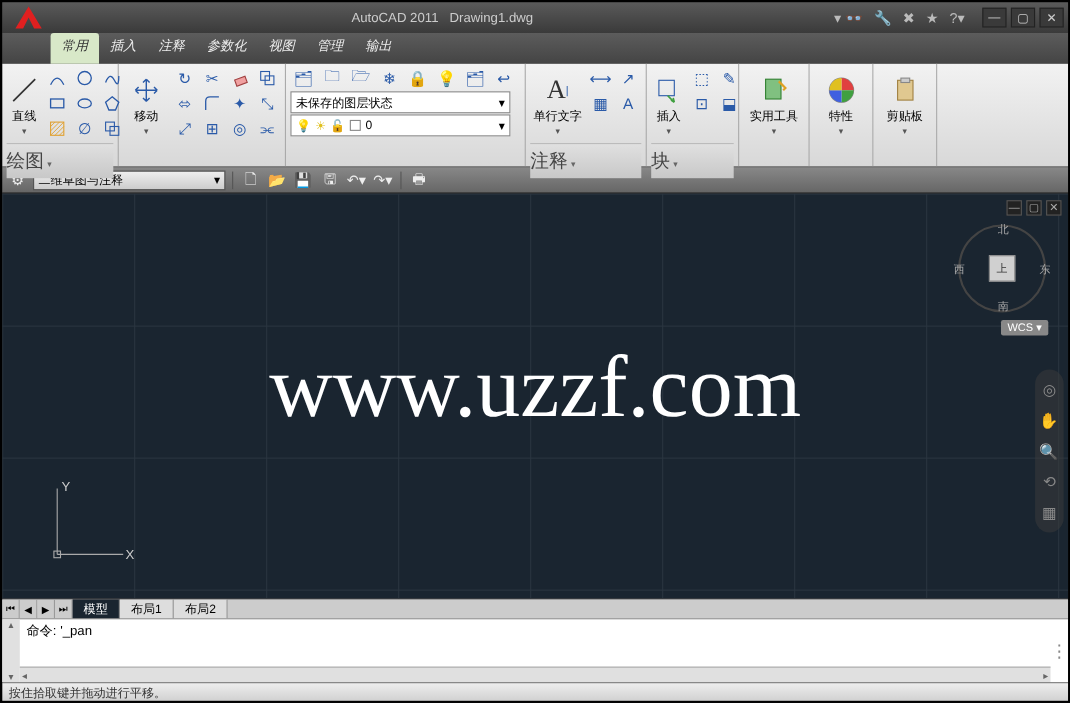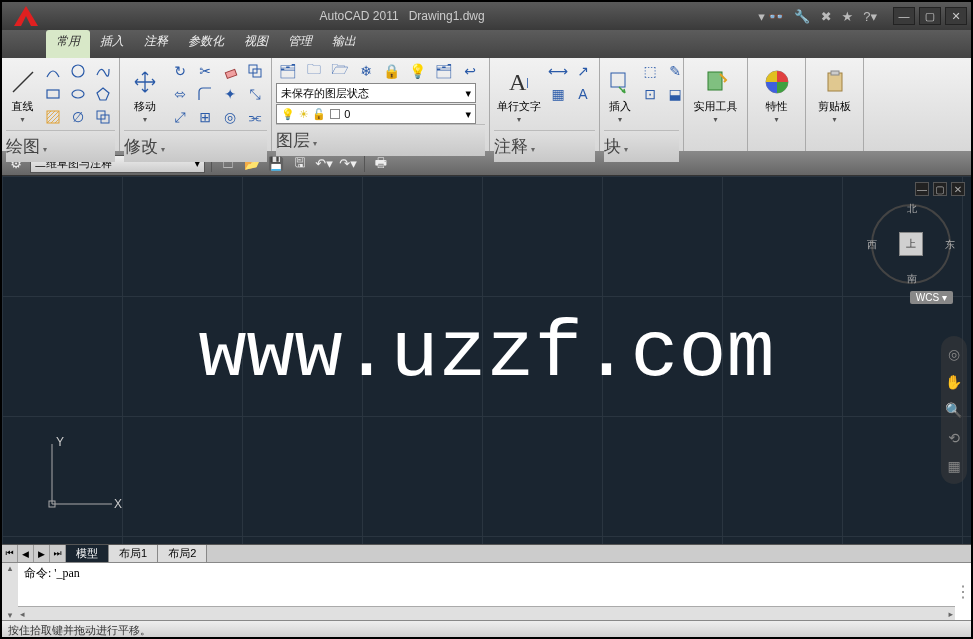--- a/index.html
+++ b/index.html
@@ -42,21 +42,21 @@
 .qat { height: 24px; background: linear-gradient(#888, #666); display: flex; align-items: center; padding: 0 4px; gap: 4px; border-bottom: 1px solid #333; }
 .qat-combo { width: 175px; height: 18px; background: linear-gradient(#eee,#ccc); border: 1px solid #555; font-size: 11px; display: flex; align-items: center; padding: 0 4px; justify-content: space-between; cursor: pointer; }
 .qat-ico { width: 20px; height: 18px; display: flex; align-items: center; justify-content: center; color: #eee; font-size: 13px; cursor: pointer; }
 .qat-sep { width: 1px; height: 16px; background: #555; margin: 0 2px; }
 
 .canvas-area { position: relative; height: 368px; background: #1a2530; overflow: hidden; }
 .canvas-grid { position: absolute; inset: 0; background-image:
   linear-gradient(#2a3540 1px, transparent 1px),
   linear-gradient(90deg, #2a3540 1px, transparent 1px);
   background-size: 120px 120px; }
-.canvas-text { position: absolute; left: 50%; top: 48%; transform: translate(-50%, -50%); color: #fff; font-family: Liberation Mono, monospace; font-size: 80px; white-space: nowrap; }
+.canvas-text { position: absolute; left: 50%; top: 48%; transform: translate(-50%, -50%); color: #fff; font-family: Liberation Serif, serif; font-size: 80px; white-space: nowrap; }
 .ucs { position: absolute; left: 40px; bottom: 30px; color: #bbb; font-size: 12px; }
 .ucs svg { display: block; }
 .viewport-ctrl { position: absolute; right: 6px; top: 6px; display: flex; gap: 4px; }
 .vp-btn { width: 14px; height: 14px; background: #222; color: #aaa; font-size: 10px; display: flex; align-items: center; justify-content: center; cursor: pointer; border: 1px solid #555; }
 
 .navcube { position: absolute; right: 20px; top: 28px; width: 80px; height: 80px; }
 .navcube .ring { position: absolute; inset: 0; border: 2px solid #444; border-radius: 50%; }
 .navcube .cube { position: absolute; left: 28px; top: 28px; width: 24px; height: 24px; background: #d0d0d0; border: 1px solid #888; color:#333; font-size:10px; display:flex; align-items:center; justify-content:center; }
 .navcube .dir { position: absolute; color: #aaa; font-size: 10px; }
 .wcs-badge { position: absolute; right: 18px; top: 115px; background: #888; color: #fff; font-size: 10px; padding: 1px 6px; border-radius: 2px; }
@@ -67,21 +67,21 @@
 .sheet-tabs { height: 18px; background: linear-gradient(#ddd,#bbb); display: flex; align-items: stretch; font-size: 11px; border-top: 1px solid #555; }
 .tab-nav { display: flex; }
 .tab-nav-btn { width: 16px; display: flex; align-items: center; justify-content: center; background: #ccc; border-right: 1px solid #999; cursor: pointer; font-size: 9px; }
 .sheet-tab { padding: 1px 10px; background: #ddd; border-right: 1px solid #888; cursor: pointer; }
 .sheet-tab.active { background: #1a2530; color: #fff; }
 .tab-spacer { flex: 1; background: #ccc; }
 
 .cmdline { height: 58px; background: #fff; border-top: 1px solid #888; display: flex; }
 .cmd-scroll { width: 16px; background: #e0e0e0; display: flex; flex-direction: column; justify-content: space-between; font-size: 9px; color: #666; align-items: center; }
 .cmd-text { flex: 1; padding: 2px 6px; font-size: 12px; font-family: SimSun, monospace; line-height: 1.4; }
-.cmd-text div { white-space: pre; font-family: Liberation Serif, serif; }
+.cmd-text div { white-space: pre; }
 .cmd-hscroll { height: 14px; background: #e0e0e0; border-top: 1px solid #aaa; display: flex; justify-content: space-between; font-size: 9px; color:#666; padding: 0 2px; align-items:center; }
 .cmd-grip { width: 16px; display:flex; align-items:center; justify-content:center; color:#888; }
 
 .statusbar { height: 20px; background: linear-gradient(#eee,#ccc); border-top: 1px solid #888; font-size: 11px; display: flex; align-items: center; padding: 0 6px; color: #333; }
 
 svg { pointer-events: none; }
 </style>
 </head>
 <body>
 
@@ -114,21 +114,21 @@
   <div class="menu-item">插入</div>
   <div class="menu-item">注释</div>
   <div class="menu-item">参数化</div>
   <div class="menu-item">视图</div>
   <div class="menu-item">管理</div>
   <div class="menu-item">输出</div>
 </div>
 
 <div class="ribbon">
 
-  <div class="ribbon-panel" style="width:118px">
+  <div class="ribbon-panel" style="width:106px">
     <div class="panel-body">
       <div class="big-btn">
         <div class="icon">
             <svg width="28" height="28">
               <line x1="4" y1="24" x2="24" y2="4" stroke="#333" stroke-width="1.5"></line>
             </svg>
           </div>
         <div class="lbl">直线</div>
         <span class="arrow-down"></span>
       </div>
@@ -213,21 +213,20 @@
             </svg>
           </div>
         <div class="icon-cell">✦</div>
         <div class="icon-cell">⤡</div>
         <div class="icon-cell">⤢</div>
         <div class="icon-cell">⊞</div>
         <div class="icon-cell">◎</div>
         <div class="icon-cell">⫘</div>
       </div>
     </div>
-    <div class="panel-label">修改</div>
   </div>
 
   <div class="ribbon-panel" style="width:218px">
     <div class="panel-body">
       <div class="layer-stack" style="flex:1">
         <div class="layer-row">
           <div class="icon-cell">🗂</div>
           <div class="icon-cell">🗀</div>
           <div class="icon-cell">🗁</div>
           <div class="icon-cell">❄</div>
@@ -245,21 +244,20 @@
               <span style="color:#e0c020">💡</span>
               <span style="color:#e0c020">☀</span>
               <span>🔓</span>
               <span style="display:inline-block;width:10px;height:10px;background:#fff;border:1px solid #888"></span>
               <span>0</span>
             </span>
             <span>▾</span>
         </div>
       </div>
     </div>
-    <div class="panel-label">图层</div>
   </div>
 
   <div class="ribbon-panel" style="width:110px">
     <div class="panel-body">
       <div class="big-btn" style="width:56px">
         <div class="icon" style="font-family:serif;font-size:24px;color:#333">A<span style="font-size:10px;color:#2a5aa8">|</span></div>
         <div class="lbl">单行文字</div>
         <span class="arrow-down"></span>
       </div>
       <div class="icon-grid-2">

